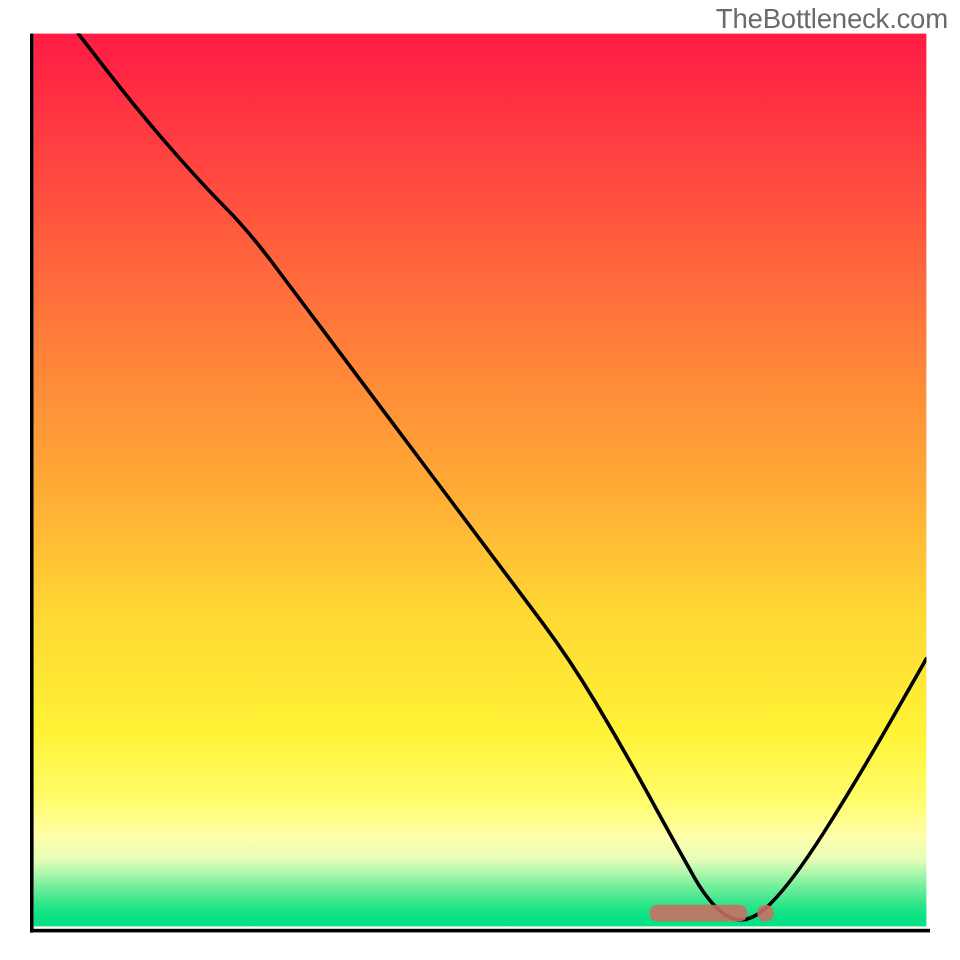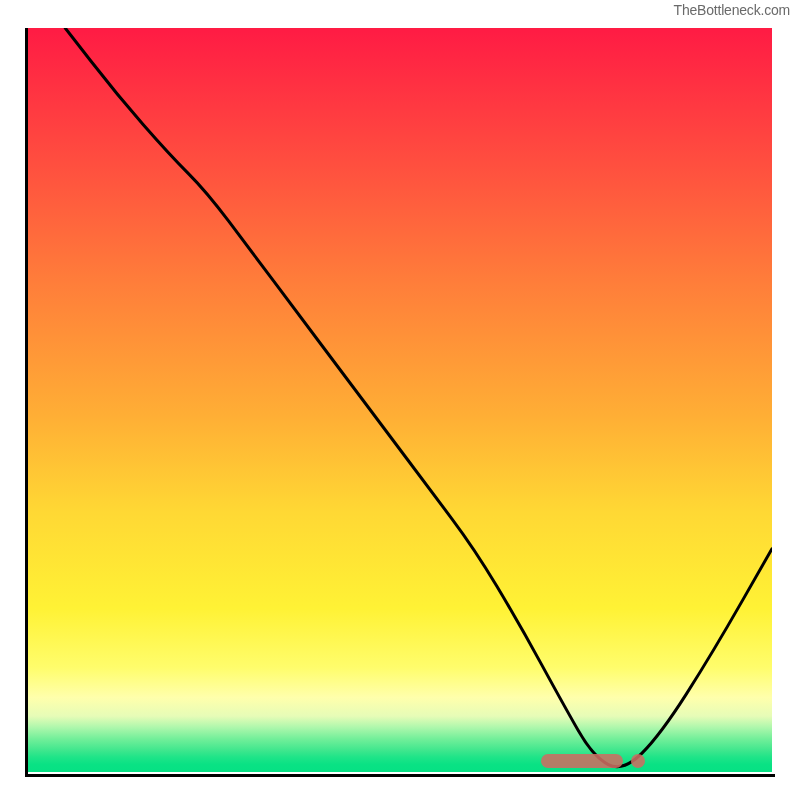--- a/index.html
+++ b/index.html
@@ -12,21 +12,21 @@
   }
   .wrapper {
     position: relative;
     width: 800px;
     height: 800px;
   }
   .watermark {
     position: absolute;
     top: 2px;
     right: 10px;
-    font-size: 14px;
+    font-size: 23px;
     font-weight: normal;
     color: #6a6a6a;
     font-family: Arial, Helvetica, sans-serif;
     z-index: 30;
     letter-spacing: -0.2px;
     text-align: center;
   }
   .plot-area {
     position: absolute;
     left: 28px;

